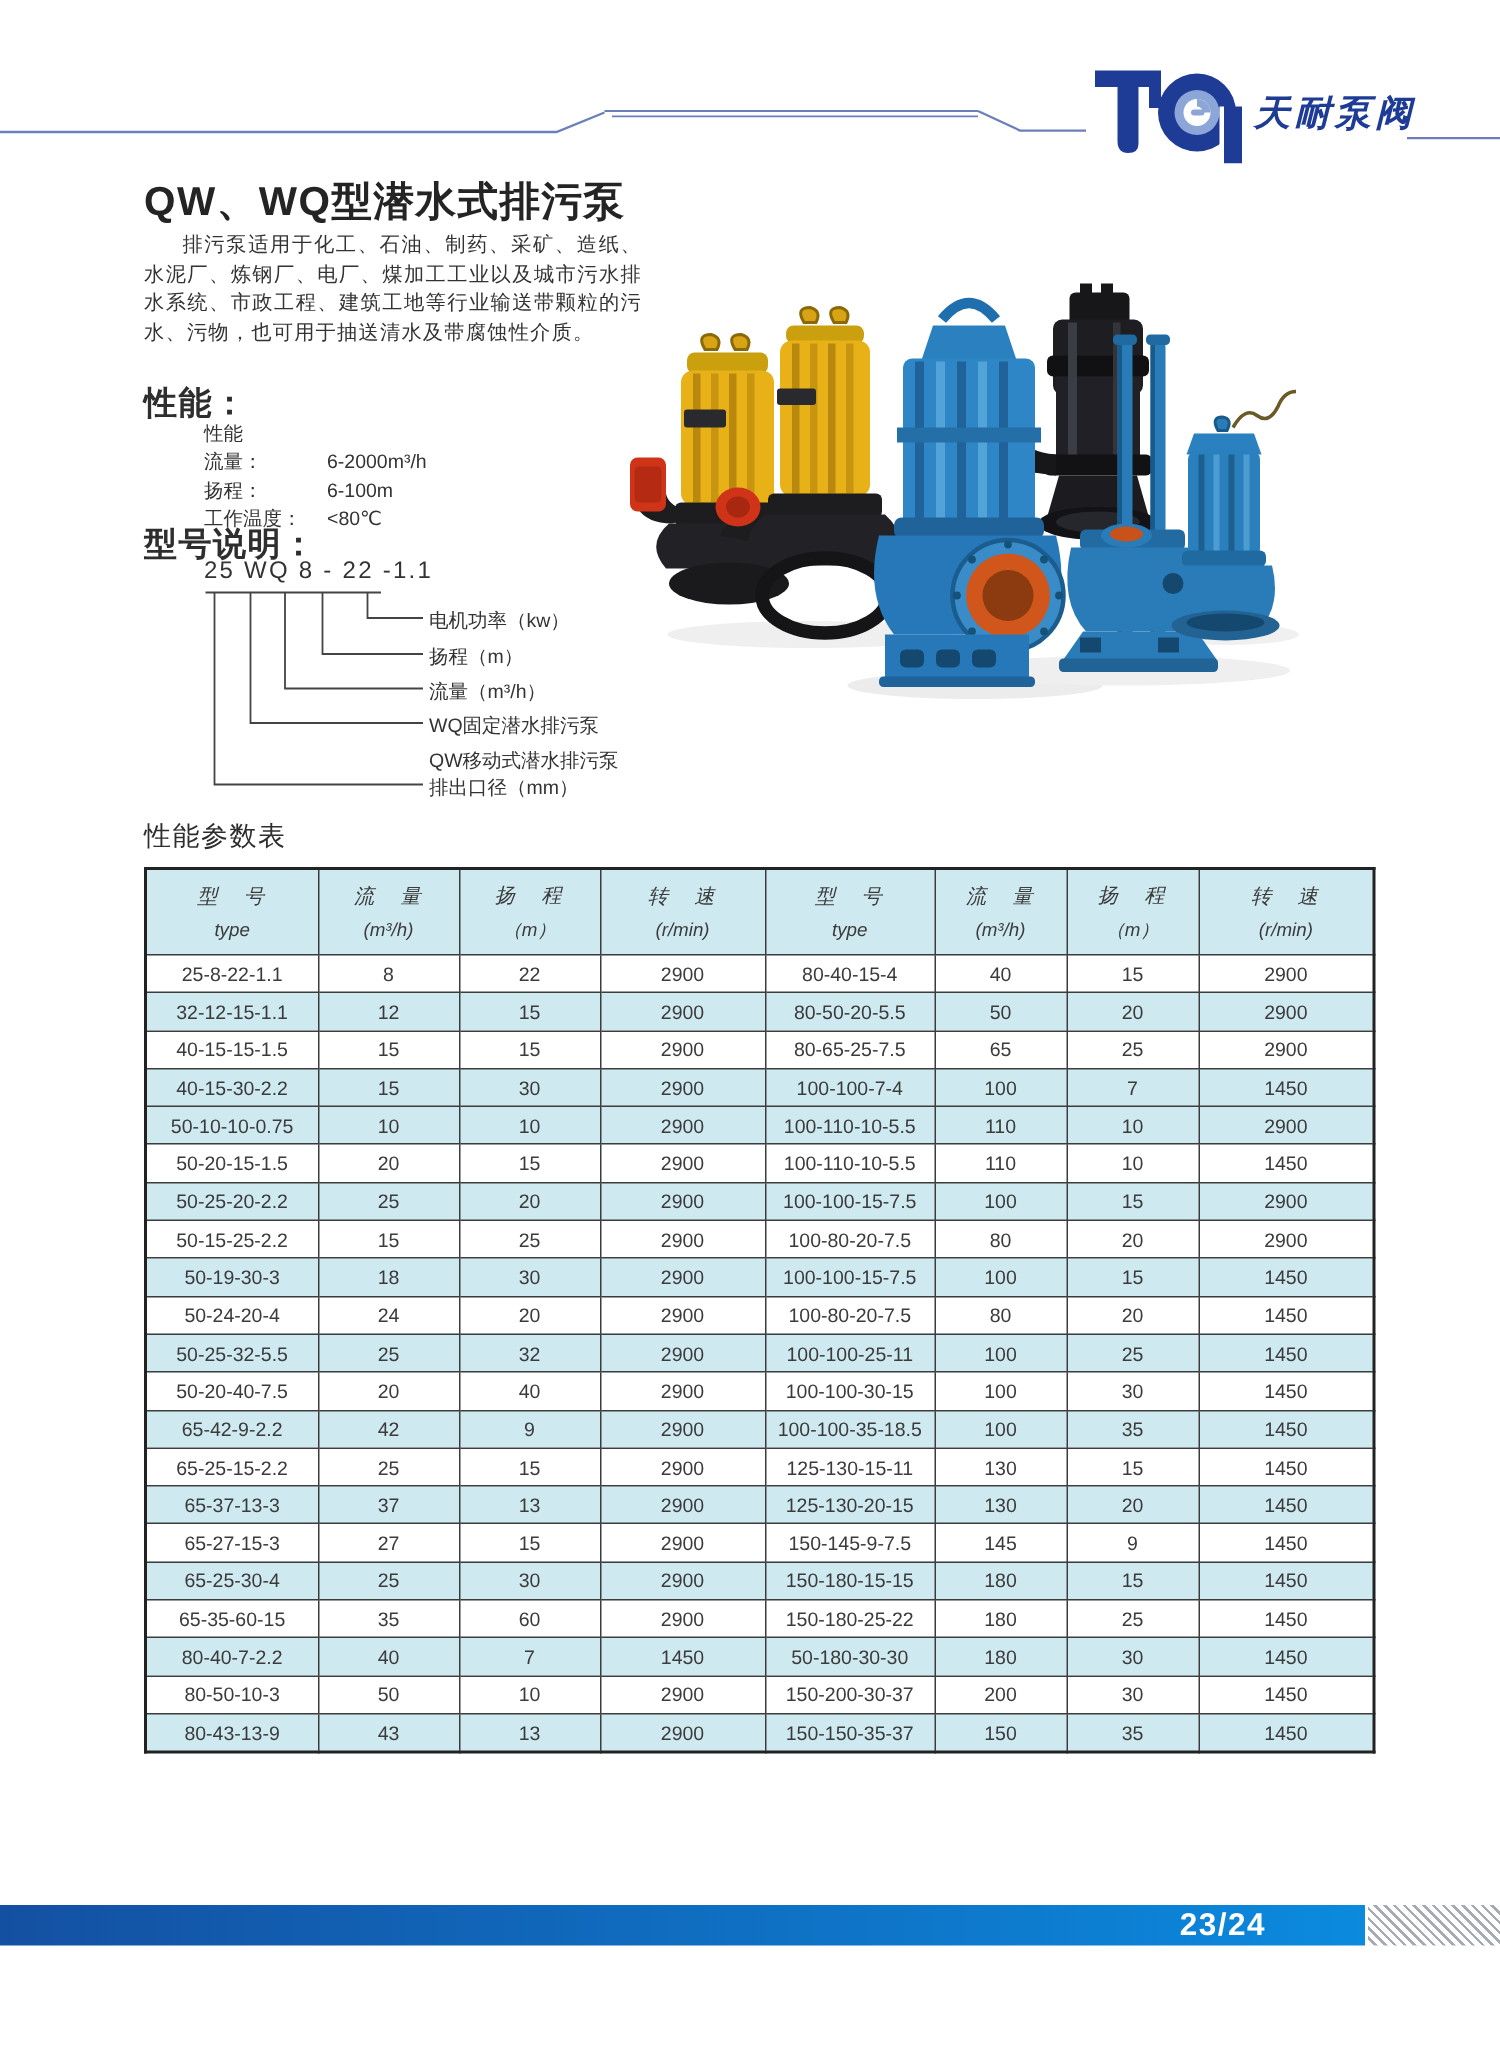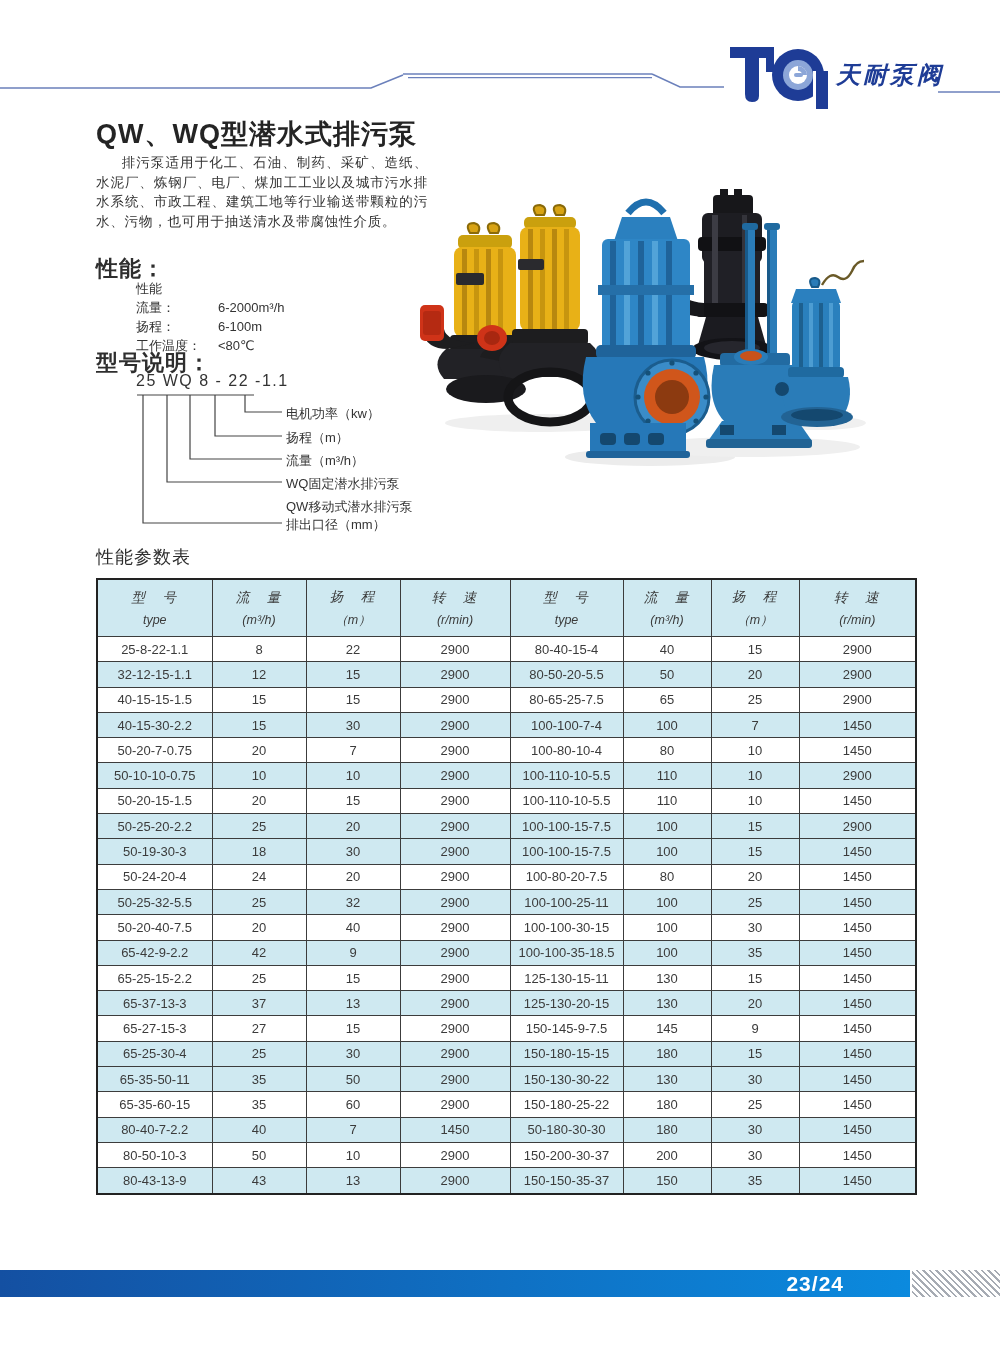--- a/index.html
+++ b/index.html
@@ -352,30 +352,20 @@
       <tr class="alt">
         <td>40-15-30-2.2</td>
         <td>15</td>
         <td>30</td>
         <td>2900</td>
         <td>100-100-7-4</td>
         <td>100</td>
         <td>7</td>
         <td>1450</td>
       </tr>
-      <tr>
-        <td>50-20-7-0.75</td>
-        <td>20</td>
-        <td>7</td>
-        <td>2900</td>
-        <td>100-80-10-4</td>
-        <td>80</td>
-        <td>10</td>
-        <td>1450</td>
-      </tr>
       <tr class="alt">
         <td>50-10-10-0.75</td>
         <td>10</td>
         <td>10</td>
         <td>2900</td>
         <td>100-110-10-5.5</td>
         <td>110</td>
         <td>10</td>
         <td>2900</td>
       </tr>
@@ -392,20 +382,30 @@
       <tr class="alt">
         <td>50-25-20-2.2</td>
         <td>25</td>
         <td>20</td>
         <td>2900</td>
         <td>100-100-15-7.5</td>
         <td>100</td>
         <td>15</td>
         <td>2900</td>
       </tr>
+      <tr>
+        <td>50-15-25-2.2</td>
+        <td>15</td>
+        <td>25</td>
+        <td>2900</td>
+        <td>100-80-20-7.5</td>
+        <td>80</td>
+        <td>20</td>
+        <td>2900</td>
+      </tr>
       <tr class="alt">
         <td>50-19-30-3</td>
         <td>18</td>
         <td>30</td>
         <td>2900</td>
         <td>100-100-15-7.5</td>
         <td>100</td>
         <td>15</td>
         <td>1450</td>
       </tr>
@@ -480,30 +480,20 @@
         <td>1450</td>
       </tr>
       <tr class="alt">
         <td>65-25-30-4</td>
         <td>25</td>
         <td>30</td>
         <td>2900</td>
         <td>150-180-15-15</td>
         <td>180</td>
         <td>15</td>
-        <td>1450</td>
-      </tr>
-      <tr class="alt">
-        <td>65-35-50-11</td>
-        <td>35</td>
-        <td>50</td>
-        <td>2900</td>
-        <td>150-130-30-22</td>
-        <td>130</td>
-        <td>30</td>
         <td>1450</td>
       </tr>
       <tr>
         <td>65-35-60-15</td>
         <td>35</td>
         <td>60</td>
         <td>2900</td>
         <td>150-180-25-22</td>
         <td>180</td>
         <td>25</td>

